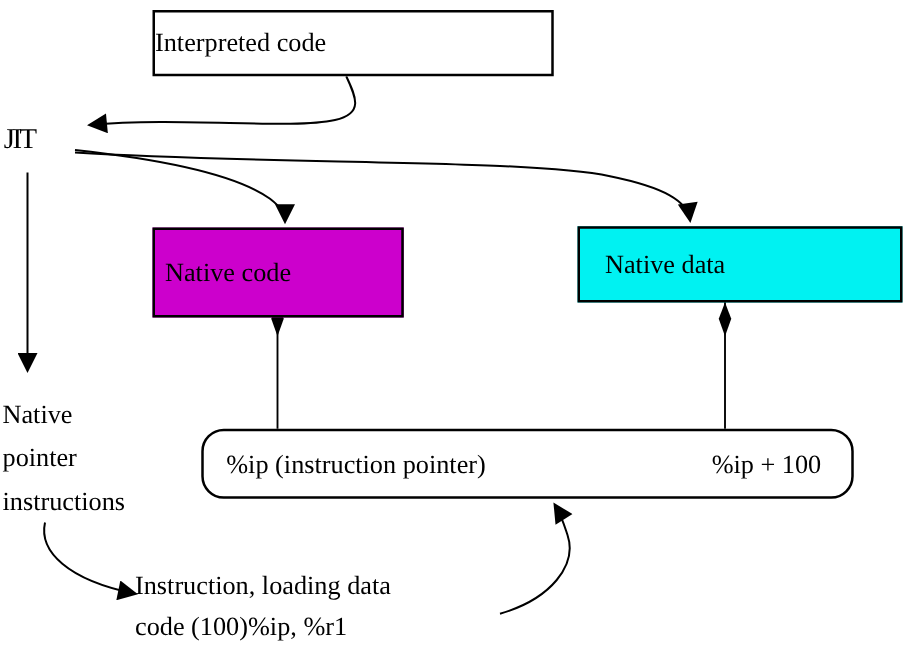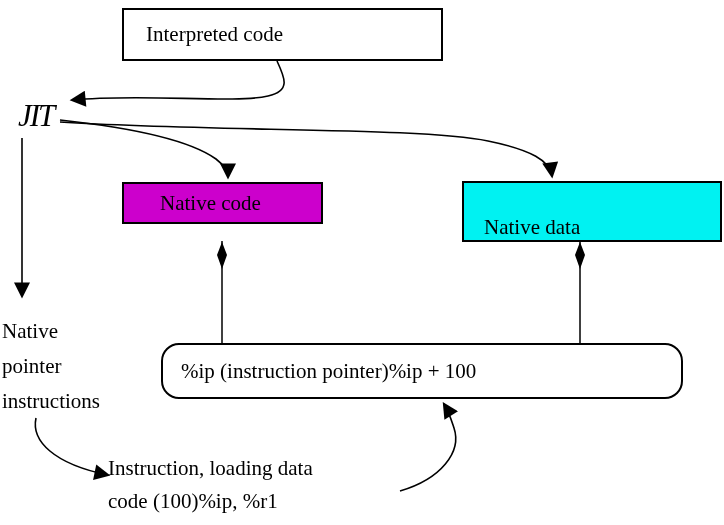--- a/index.html
+++ b/index.html
@@ -20,31 +20,31 @@
   }
   .box {
     position: absolute;
     border: 2px solid #000000;
     background: #ffffff;
     display: flex;
     align-items: center;
     box-sizing: border-box;
     font-size: 21px;
   }
-  .box-interpreted { left: 122px; top: 8px;  width: 321px; height: 53px; padding-left: 22px; }
-  .box-native-code { left: 122px; top: 182px; width: 201px; height: 42px; padding-left: 36px; }
+  .box-interpreted { left: 122px; top: 8px;  width: 321px; height: 53px; }
+  .box-native-code { left: 122px; top: 182px; width: 201px; height: 72px; padding-left: 8px; }
   .box-native-data { left: 462px; top: 181px; width: 260px; height: 61px; padding-left: 20px; }
   .box-pointer {
     left: 161px; top: 343px; width: 522px; height: 56px;
     border-radius: 18px;
     padding-left: 18px; padding-right: 24px;
-    justify-content: flex-start;
+    justify-content: space-between;
   }
   .label { position: absolute; font-size: 21px; white-space: nowrap; }
-  .label-jit { left: 18px; top: 98px; font-size: 31px; letter-spacing: -2px; font-style: italic; }
+  .label-jit { left: 3px; top: 98px; font-size: 23px; letter-spacing: -2px; }
   .label-execute { left: 2px; top: 314px; line-height: 35px; font-size: 21px; }
   .label-note { left: 108px; top: 452px; line-height: 33px; font-size: 21px; }
 </style>
 </head>
 <body>
 
 <div class="stage">
 
   <svg class="overlay" viewBox="0 0 724 525">
     <defs>
@@ -75,21 +75,21 @@
   <div class="box box-interpreted">
     <span>Interpreted code</span>
   </div>
 
   <div class="label label-jit">JIT</div>
 
   <div class="box box-native-code" style="background-color: rgb(204, 0, 204);">
     <span>Native code</span>
   </div>
 
-  <div class="box box-native-data" style="background-color: rgb(0, 242, 242); align-items: flex-end;">
+  <div class="box box-native-data" style="background-color: rgb(0, 242, 242);">
     <span>Native data</span>
   </div>
 
   <div class="label label-execute">
     <div>Native</div>
     <div>pointer</div>
     <div>instructions</div>
   </div>
 
   <div class="box box-pointer">

